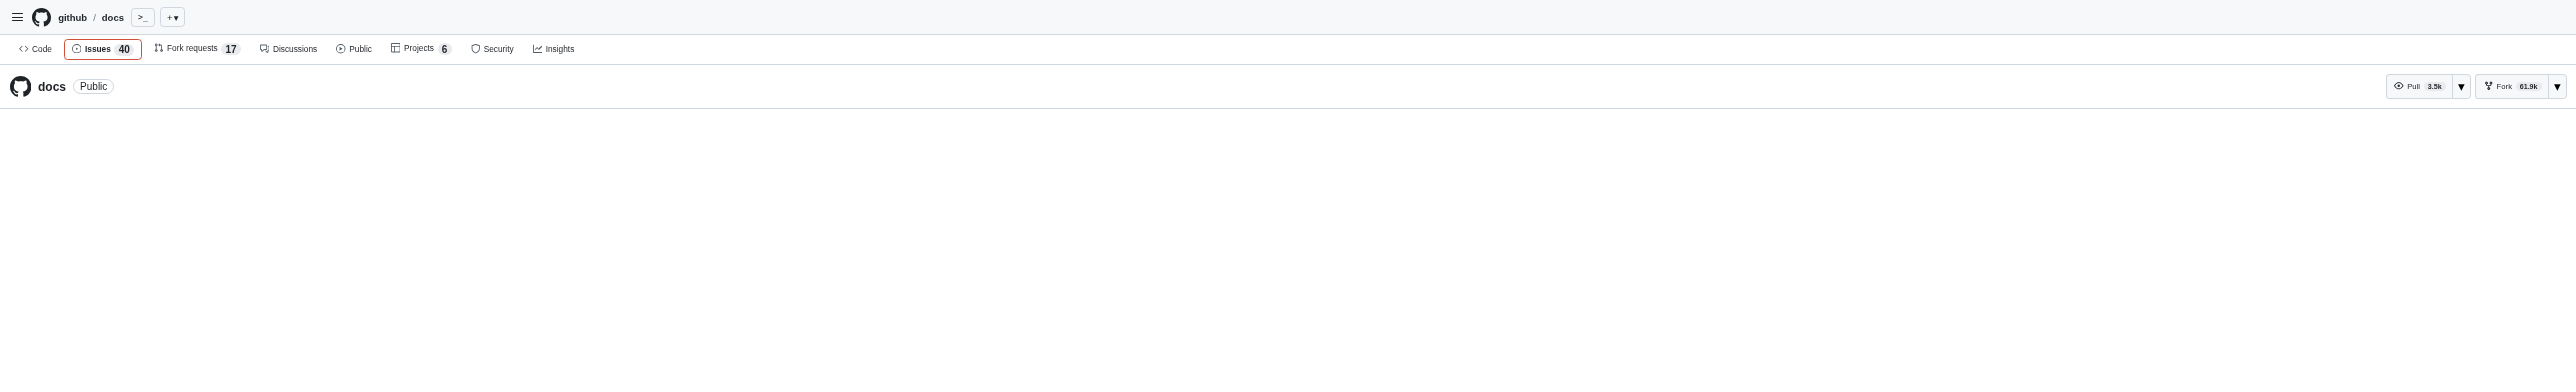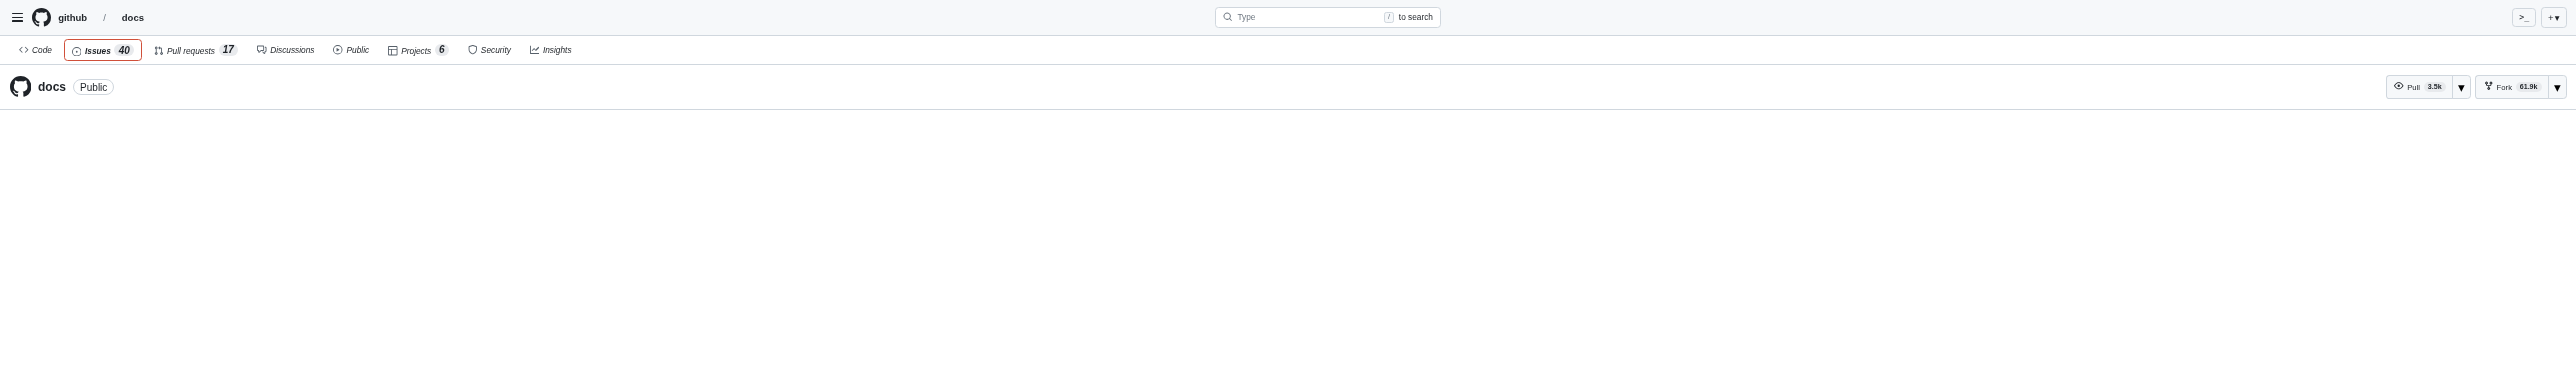--- a/index.html
+++ b/index.html
@@ -40,21 +40,21 @@
       background: #1f2328;
       border-radius: 0.6px;
     }
     .github-logo {
       width: 19px;
       height: 19px;
     }
     .breadcrumb {
       display: flex;
       align-items: center;
-      gap: 16px;
+      gap: 6px;
       font-size: 9.5px;
       font-weight: 600;
       text-align: right;
     }
     .breadcrumb-sep {
       color: #6e7781;
       font-weight: 300;
     }
     .breadcrumb-link {
       color: #1f2328;
@@ -131,31 +131,30 @@
     .repo-tabs {
       display: flex;
       align-items: center;
       padding: 0 9.5px;
       border-bottom: 0.6px solid #d0d7de;
       background: #ffffff;
       gap: 0;
     }
     .tab-item {
       display: flex;
-      align-items: flex-end;
+      align-items: flex-start;
       gap: 3.6px;
       padding: 7.1px 9.5px;
       cursor: pointer;
       font-size: 8.3px;
       color: #1f2328;
       border-bottom: 1.2px solid transparent;
       white-space: nowrap;
       text-decoration: none;
       position: relative;
-      font-style: italic;
     }
     .tab-item.active {
       font-weight: 600;
       border-bottom: 1.2px solid #fd8c73;
       color: #1f2328;
     }
     .tab-item.highlighted {
       border: 1.2px solid #d0503a;
       border-radius: 3.6px;
       margin: 3.6px 2.4px;
@@ -270,32 +269,20 @@
       <path d="M8 0C3.58 0 0 3.58 0 8c0 3.54 2.29 6.53 5.47 7.59.4.07.55-.17.55-.38 0-.19-.01-.82-.01-1.49-2.01.37-2.53-.49-2.69-.94-.09-.23-.48-.94-.82-1.13-.28-.15-.68-.52-.01-.53.63-.01 1.08.58 1.23.82.72 1.21 1.87.87 2.33.66.07-.52.28-.87.51-1.07-1.78-.2-3.64-.89-3.64-3.95 0-.87.31-1.59.82-2.15-.08-.2-.36-1.02.08-2.12 0 0 .67-.21 2.2.82.64-.18 1.32-.27 2-.27.68 0 1.36.09 2 .27 1.53-1.04 2.2-.82 2.2-.82.44 1.1.16 1.92.08 2.12.51.56.82 1.27.82 2.15 0 3.07-1.87 3.75-3.65 3.95.29.25.54.73.54 1.48 0 1.07-.01 1.93-.01 2.2 0 .21.15.46.55.38A8.013 8.013 0 0016 8c0-4.42-3.58-8-8-8z"></path>
     </svg>
 
     <div class="breadcrumb">
       <a class="breadcrumb-link">github</a>
       <span class="breadcrumb-sep">/</span>
       <a class="breadcrumb-link">docs</a>
     </div>
   </div>
 
-  <div class="topbar-center">
-    <div class="search-bar">
-      <span class="search-icon-wrap">
-        <svg width="9.5" height="9.5" viewBox="0 0 16 16" fill="currentColor">
-          <path d="M10.68 11.74a6 6 0 0 1-7.922-8.982 6 6 0 0 1 8.982 7.922l3.04 3.04a.749.749 0 0 1-.326 1.275.749.749 0 0 1-.734-.215ZM11.5 7a4.499 4.499 0 1 0-8.997 0A4.499 4.499 0 0 0 11.5 7Z"></path>
-        </svg>
-      </span>
-      <span class="search-placeholder">Type</span>
-      <span class="search-slash">/</span>
-      <span>to search</span>
-    </div>
-  </div>
 
   <div class="topbar-right">
     <button class="terminal-btn">&gt;_</button>
     <button class="plus-btn">
       <span>+</span>
       <span>▾</span>
     </button>
   </div>
 </nav>
 
@@ -320,21 +307,21 @@
     <span>Issues</span>
     <span class="tab-badge">40</span>
   </div>
 
   <div class="tab-item">
     <span class="tab-icon">
       <svg width="9.5" height="9.5" viewBox="0 0 16 16" fill="currentColor">
         <path d="M1.5 3.25a2.25 2.25 0 1 1 3 2.122v5.256a2.251 2.251 0 1 1-1.5 0V5.372A2.25 2.25 0 0 1 1.5 3.25Zm5.677-.177L9.573.677A.25.25 0 0 1 10 .854V2.5h1A2.5 2.5 0 0 1 13.5 5v5.628a2.251 2.251 0 1 1-1.5 0V5a1 1 0 0 0-1-1h-1v1.646a.25.25 0 0 1-.427.177L7.177 3.427a.25.25 0 0 1 0-.354ZM3.75 2.5a.75.75 0 1 0 0 1.5.75.75 0 0 0 0-1.5Zm0 9.5a.75.75 0 1 0 0 1.5.75.75 0 0 0 0-1.5Zm8.25.75a.75.75 0 1 0 1.5 0 .75.75 0 0 0-1.5 0Z"></path>
       </svg>
     </span>
-    <span>Pull requests</span>
+    <span>Fork requests</span>
     <span class="tab-badge">17</span>
   </div>
 
   <div class="tab-item">
     <span class="tab-icon">
       <svg width="9.5" height="9.5" viewBox="0 0 16 16" fill="currentColor">
         <path d="M1.75 1h8.5c.966 0 1.75.784 1.75 1.75v5.5A1.75 1.75 0 0 1 10.25 10H7.061l-2.574 2.573A1.458 1.458 0 0 1 2 11.543V10h-.25A1.75 1.75 0 0 1 0 8.25v-5.5C0 1.784.784 1 1.75 1ZM1.5 2.75v5.5c0 .138.112.25.25.25h1a.75.75 0 0 1 .75.75v2.19l2.72-2.72a.749.749 0 0 1 .53-.22h3.5a.25.25 0 0 0 .25-.25v-5.5a.25.25 0 0 0-.25-.25h-8.5a.25.25 0 0 0-.25.25Zm13 2a.25.25 0 0 0-.25-.25h-.5a.75.75 0 0 1 0-1.5h.5c.966 0 1.75.784 1.75 1.75v5.5A1.75 1.75 0 0 1 14.25 12H14v1.543a1.458 1.458 0 0 1-2.487 1.03L9.22 12.28a.749.749 0 0 1 .326-1.275.749.749 0 0 1 .734.215l2.22 2.22v-2.19a.75.75 0 0 1 .75-.75h1a.25.25 0 0 0 .25-.25Z"></path>
       </svg>
     </span>
     <span>Discussions</span>

